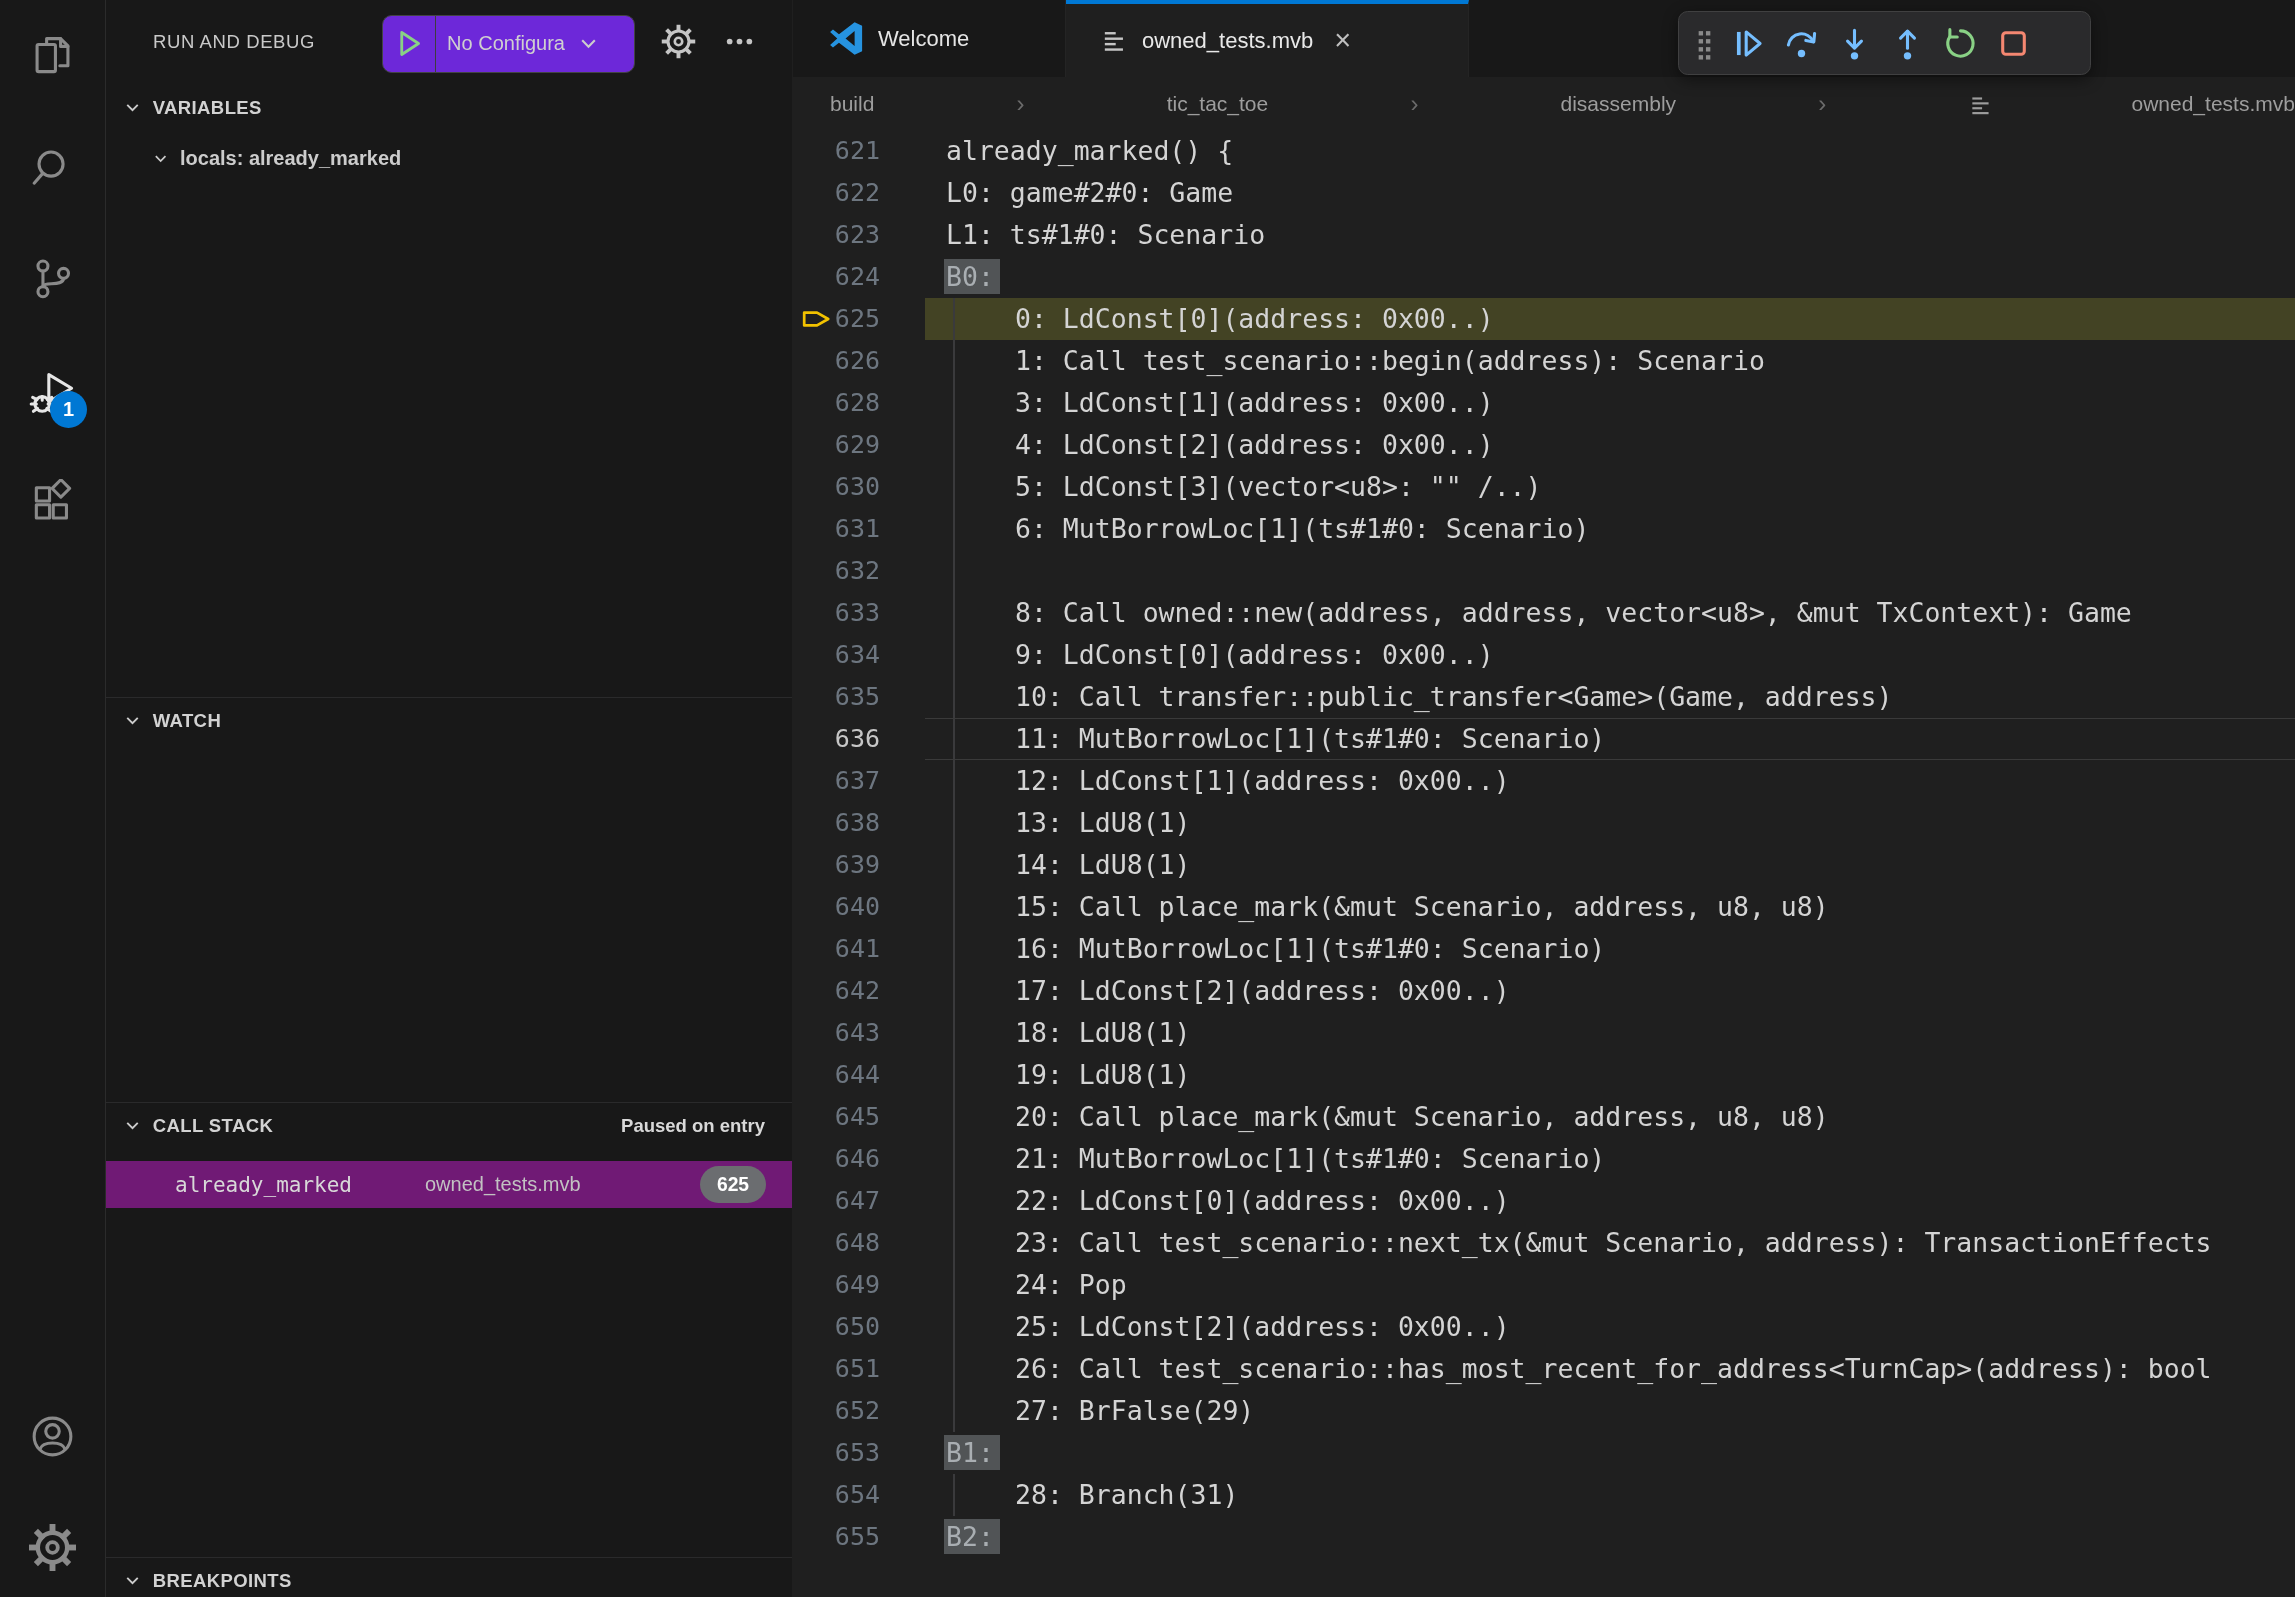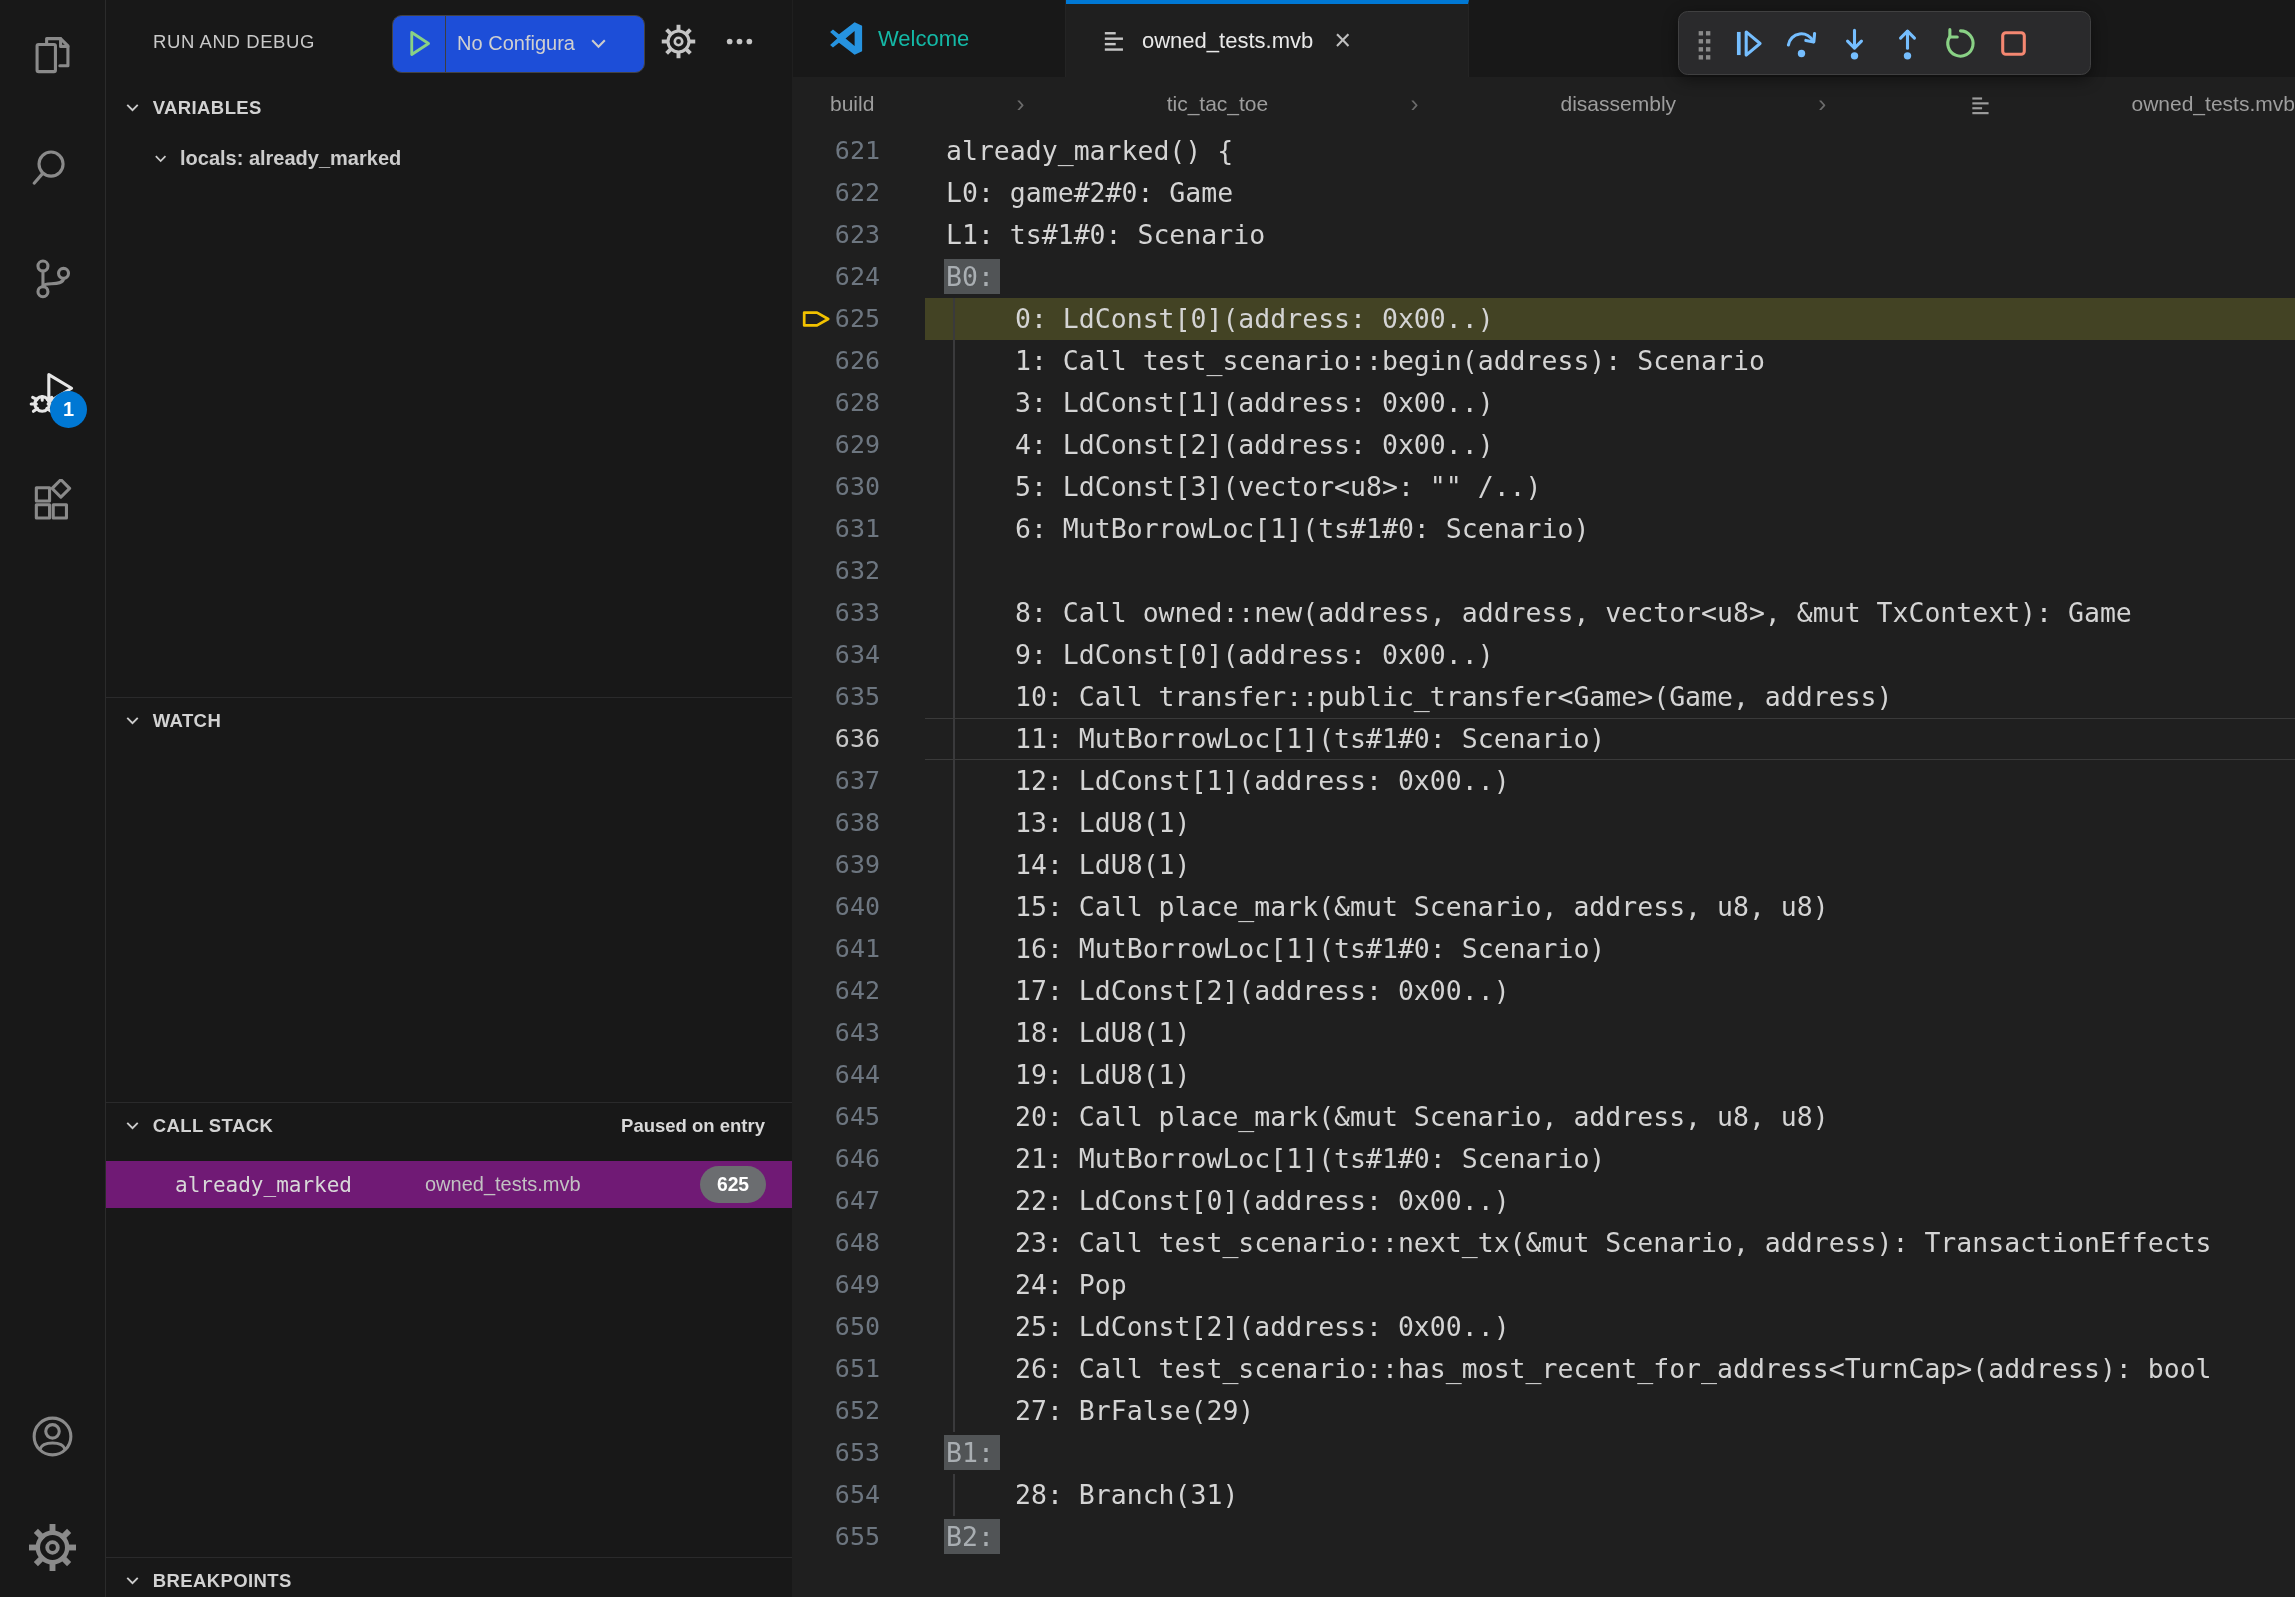--- a/index.html
+++ b/index.html
@@ -12,21 +12,21 @@
   .ab-icon svg{width:47px;height:47px;}
   .ico-stroke{stroke:#8a8a8a;fill:none;stroke-width:2.1;stroke-linecap:round;stroke-linejoin:round;}
   .ico-active .ico-stroke{stroke:#e6e6e6;}
   #debug-badge{position:absolute;left:50px;top:391px;width:37px;height:37px;border-radius:50%;
     background:#0078d4;color:#fff;font-size:20px;font-weight:bold;text-align:center;line-height:37px;}
 
   
   #sidebar{position:absolute;left:106px;top:0;width:686px;height:100%;background:#181818;}
   .sb-title{position:absolute;left:47px;top:0;height:84px;display:flex;align-items:center;
     font-size:18.5px;letter-spacing:0.6px;color:#c9c9c9;white-space:nowrap;}
-  #config-control{position:absolute;left:286px;top:14.5px;width:251px;height:56px;background:#1d4ed8;
+  #config-control{position:absolute;left:276px;top:14.5px;width:251px;height:56px;background:#6d28d9;
     border:0.8px solid #434344;border-radius:9.7px;display:flex;align-items:center;}
   #config-control .play{width:31px;height:31px;margin:0 9.7px 0 11.3px;flex:none;}
   #config-control .cfg-sep{width:0.8px;height:56px;background:#3d3d3e;flex:none;}
   #config-label{margin-left:11.3px;width:129px;overflow:hidden;white-space:nowrap;font-size:20px;color:#d0d0d0;flex:none;}
   #config-control .chev{width:21px;height:21px;flex:none;margin-left:1.6px;}
   .hdr-btn{position:absolute;top:24px;width:35px;height:35px;}
   .section-hdr{position:absolute;left:0;right:0;height:45px;display:flex;align-items:center;}
   .section-hdr .chevron{width:21px;height:21px;margin-left:16px;flex:none;}
   .section-hdr .sec-label{margin-left:9.7px;font-size:18.5px;font-weight:bold;color:#d2d2d2;letter-spacing:0.4px;}
   .sec-border{border-top:0.8px solid #2a2a2b;}
@@ -39,21 +39,21 @@
     display:flex;align-items:center;}
   #frame-name{position:absolute;left:69px;font-family:"DejaVu Sans Mono",monospace;font-size:21px;color:#d8d8d8;}
   #frame-file{position:absolute;left:319px;font-size:20px;color:#c2c2c2;}
   #frame-line-badge{position:absolute;right:26px;height:37px;min-width:37px;padding:0 14.5px;border-radius:18.5px;
     background:#6b6d70;color:#ffffff;font-size:19.3px;font-weight:bold;display:flex;align-items:center;justify-content:center;}
 
   
   #editor{position:absolute;left:793px;top:0;right:0;height:100%;background:#1f1f1f;}
   #tabbar{position:absolute;left:0;right:0;top:0;height:77px;background:#181818;border-bottom:0.8px solid #262626;}
   .tab{position:absolute;top:0;height:77px;display:flex;align-items:center;box-sizing:border-box;border-right:0.8px solid #242424;}
-  #tab-welcome{left:0;width:273px;color:#14b8a6;}
+  #tab-welcome{left:0;width:273px;color:#e5e5e5;}
   #tab-welcome .tab-ico{width:37px;height:37px;margin-left:35px;flex:none;}
   #tab-owned{left:273px;width:403px;background:#1f1f1f;border-top:4px solid #0078d4;color:#e8e8e8;}
   #tab-owned .tab-ico{width:29px;height:29px;margin-left:34px;flex:none;}
   .tab-label{margin-left:13px;font-size:22px;white-space:nowrap;}
   #tab-close{margin-left:21px;font-size:29px;color:#bfbfbf;line-height:29px;}
   #breadcrumbs{position:absolute;left:0;right:0;top:77px;height:53px;background:#1f1f1f;display:flex;align-items:center;
     padding-left:37px;font-size:21px;color:#9d9d9d;justify-content:space-between;}
   .bc-sep{margin:0 13px;color:#6b6b6b;font-size:24px;}
   .bc-ico{width:26px;height:26px;margin-right:8px;position:relative;top:1.6px;}
 

